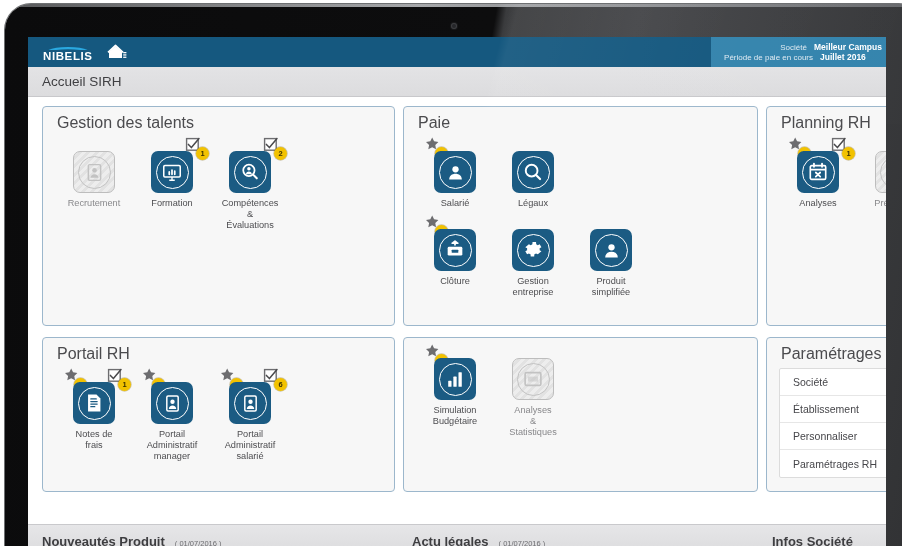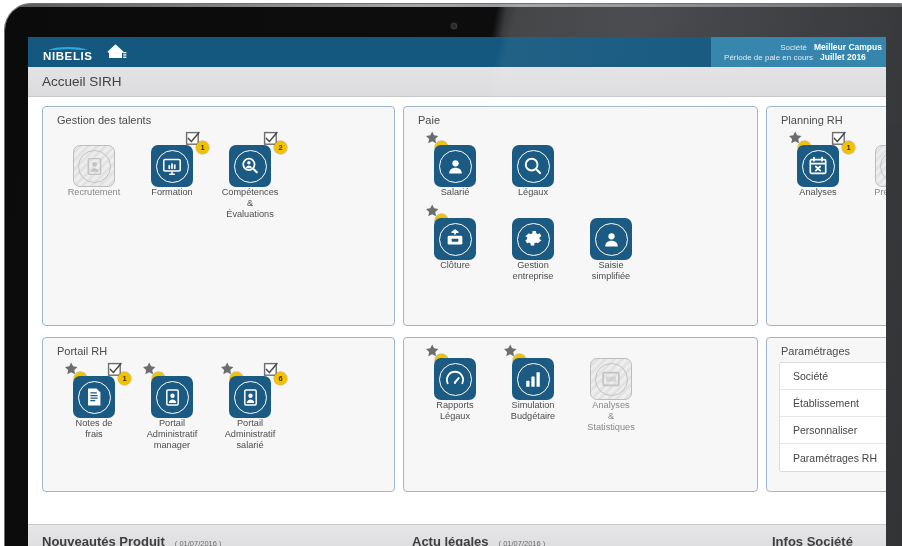--- a/index.html
+++ b/index.html
@@ -123,21 +123,21 @@
     gap: 11px 8px;
   }
   .panel {
     border: 1px solid #9cb7cc;
     border-radius: 4px;
     background: #f7f7f7;
     padding: 6px 10px 8px 12px;
     overflow: hidden;
   }
   .panel-title {
-    font-size: 11px;
+    font-size: 16px;
     color: #4b4b4e;
     margin: 1px 0 5px 2px;
     font-family: "Liberation Sans", sans-serif;
   }
   .tile-row {
     display: flex;
     align-items: flex-start;
   }
   .tile-row + .tile-row { margin-top: 6px; }
 
@@ -161,20 +161,21 @@
     border: 1px solid #bdbdbd;
   }
   .tile-circle {
     width: 33px; height: 33px;
     border-radius: 50%;
     border: 1.6px solid #ffffff;
     display: flex; align-items: center; justify-content: center;
   }
   .tile.disabled .tile-circle { border-color: #c2c2c2; }
   .tile-label {
+    margin-top: 5px;
     font-size: 9.2px;
     color: #4d4d50;
     text-align: center;
     line-height: 11px;
     white-space: pre-line;
     font-family: "Liberation Sans", sans-serif;
   }
   .tile.disabled .tile-label { color: #88888b; }
 
   
@@ -402,21 +403,21 @@
               </div>
               <div class="tile">
                 <div class="tile-icon">
                   <div class="tile-circle">
                     <svg width="21" height="21" viewBox="0 0 24 24">
                       <circle cx="12" cy="8.4" r="3.6" fill="#ffffff"></circle>
                       <path d="M4.8 20c0-4.2 3.2-6.6 7.2-6.6s7.2 2.4 7.2 6.6z" fill="#ffffff"></path>
                     </svg>
                   </div>
                 </div>
-                <div class="tile-label">Saisie
+                <div class="tile-label">Produit
 simplifiée</div>
               </div>
             </div>
           </div>
           <div class="panel">
             <div class="panel-title">Planning RH</div>
             <div class="tile-row">
               <div class="tile">
                 <div class="badge-star"><svg width="22" height="22" viewBox="0 0 22 22">
                     <path d="M8.2 1.4l1.9 3.9 4.3.6-3.1 3 .7 4.3-3.8-2-3.9 2 .8-4.3-3.1-3 4.3-.6z" fill="#6d6d70"></path>
@@ -509,36 +510,20 @@
                   </div>
                 </div>
                 <div class="tile-label">Portail
 Administratif
 salarié</div>
               </div>
             </div>
           </div>
           <div class="panel">
             <div class="tile-row">
-              <div class="tile">
-                <div class="badge-star"><svg width="22" height="22" viewBox="0 0 22 22">
-                    <path d="M8.2 1.4l1.9 3.9 4.3.6-3.1 3 .7 4.3-3.8-2-3.9 2 .8-4.3-3.1-3 4.3-.6z" fill="#6d6d70"></path>
-                  </svg><span class="badge-num">5</span></div>
-                <div class="tile-icon">
-                  <div class="tile-circle">
-                    <svg width="22" height="22" viewBox="0 0 24 24" fill="none" stroke="#ffffff" stroke-width="2" stroke-linecap="round">
-                      <path d="M4 16.6a8.8 8.8 0 1 1 16 0"></path>
-                      <path d="M12 15.6l4-4.6" stroke-width="2.2"></path>
-                      <circle cx="12" cy="16" r="1.3" fill="#ffffff" stroke="none"></circle>
-                    </svg>
-                  </div>
-                </div>
-                <div class="tile-label">Rapports
-Légaux</div>
-              </div>
               <div class="tile">
                 <div class="badge-star"><svg width="22" height="22" viewBox="0 0 22 22">
                     <path d="M8.2 1.4l1.9 3.9 4.3.6-3.1 3 .7 4.3-3.8-2-3.9 2 .8-4.3-3.1-3 4.3-.6z" fill="#6d6d70"></path>
                   </svg><span class="badge-num">2</span></div>
                 <div class="tile-icon">
                   <div class="tile-circle">
                     <svg width="22" height="22" viewBox="0 0 24 24">
                       <rect x="4.6" y="14" width="3.6" height="6.4" fill="#ffffff" rx="0.6"></rect>
                       <rect x="10.2" y="9.4" width="3.6" height="11" fill="#ffffff" rx="0.6"></rect>
                       <rect x="15.8" y="4.6" width="3.6" height="15.8" fill="#ffffff" rx="0.6"></rect>

